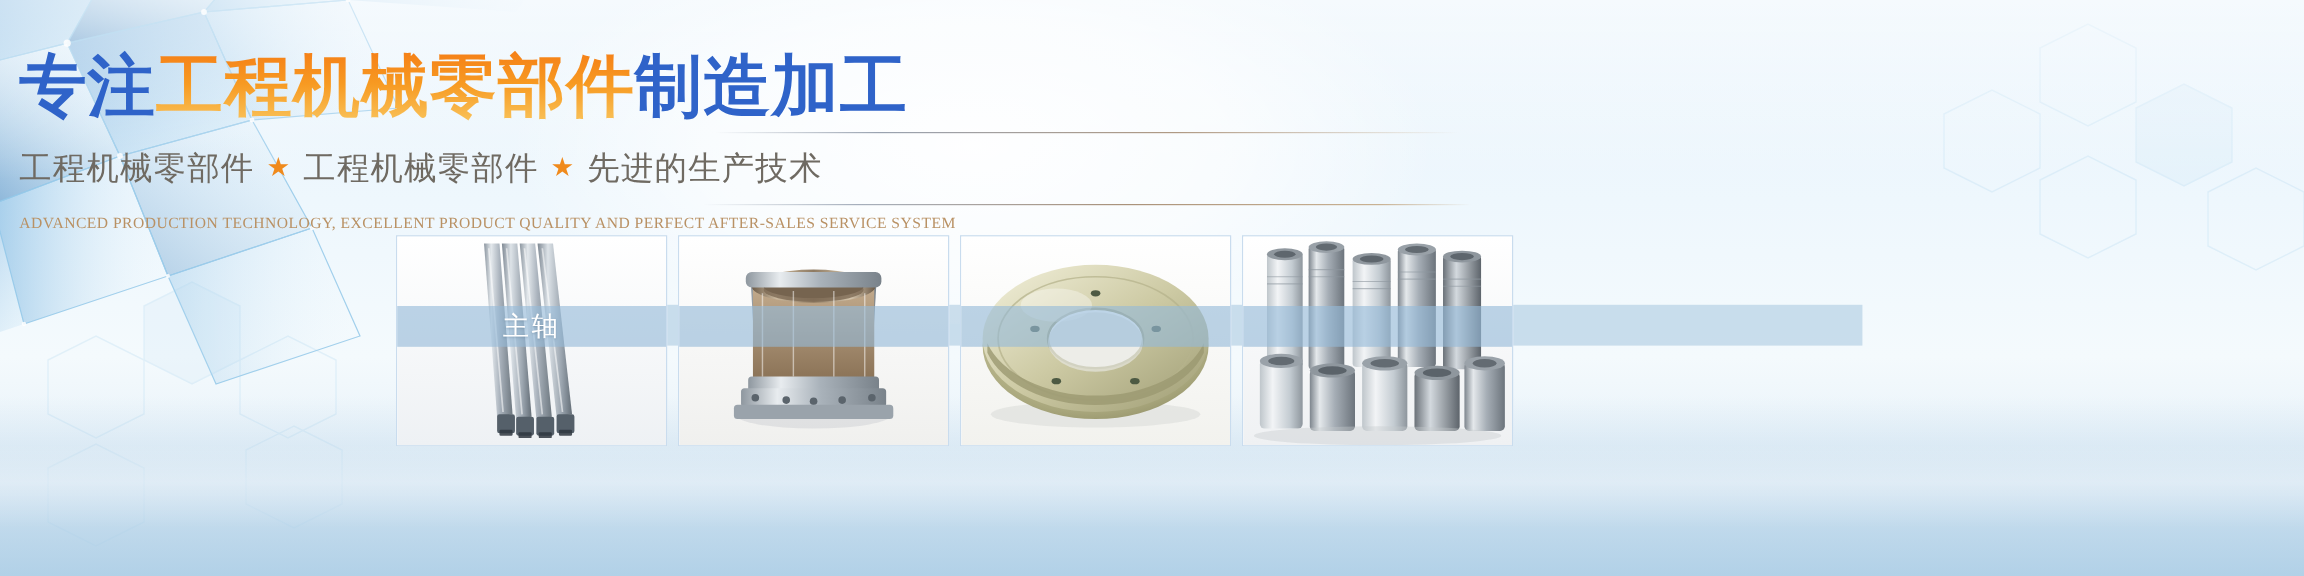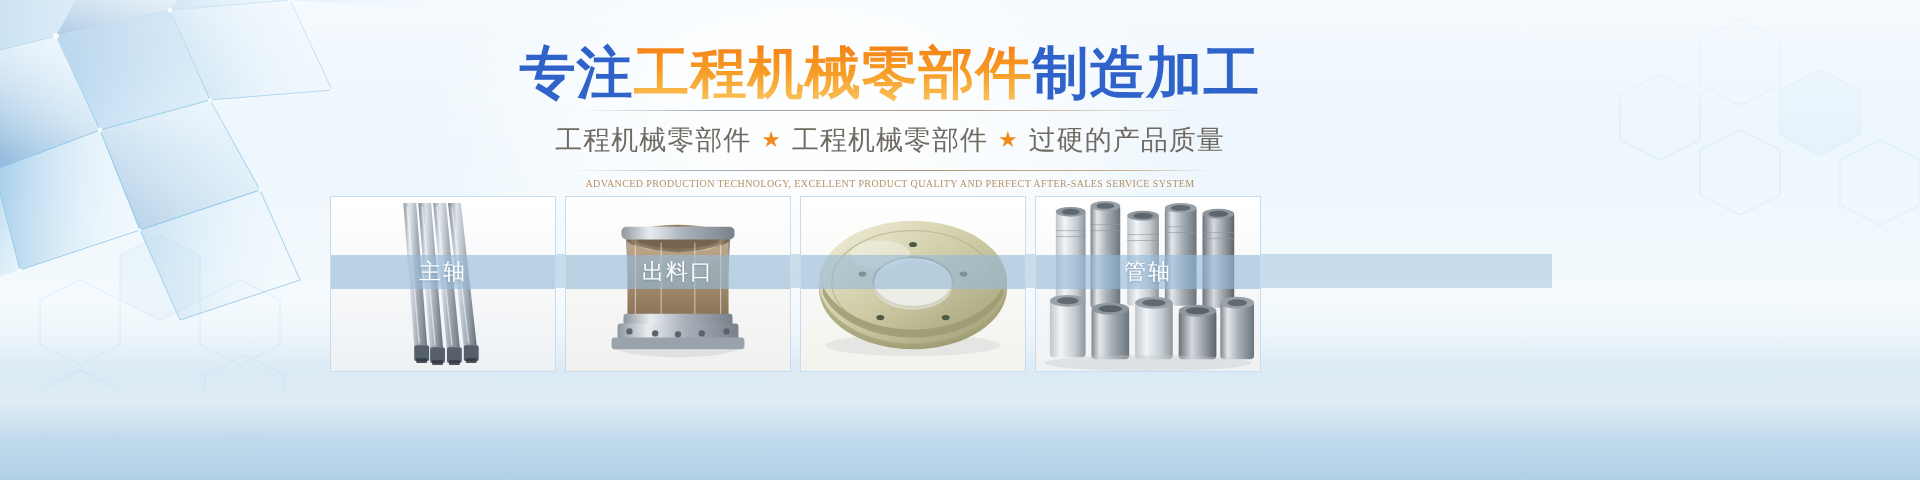--- a/index.html
+++ b/index.html
@@ -46,22 +46,22 @@
     position:absolute; left:0; bottom:0; width:100%; height:150px;
     background:linear-gradient(180deg, rgba(196,220,238,0) 0%, rgba(183,212,233,.55) 55%, rgba(168,203,228,.8) 100%);
   }
   .bottom-streak {
     position:absolute; left:0; bottom:40px; width:100%; height:70px;
     background:linear-gradient(180deg, rgba(255,255,255,0), rgba(255,255,255,.35) 45%, rgba(255,255,255,0));
   }
 
   
   .copy {
-    position:absolute; left:0; top:0; width:1780px;
-    text-align:center;
+    position:absolute; left:16px; top:0; width:1780px;
+    text-align:left;
   }
   .headline {
     margin-top:42px;
     font-family:"Liberation Serif", serif;
     font-weight:bold;
     font-size:56px;
     line-height:62px;
     letter-spacing:1px;
     white-space:nowrap;
   }
@@ -96,21 +96,21 @@
   }
 
   .rule2 {
     width:640px; height:1px; margin:11px auto 0;
     background:linear-gradient(90deg, rgba(160,170,185,0) 0%, rgba(130,142,160,.7) 20%, rgba(150,120,90,.8) 55%, rgba(168,120,60,.55) 88%, rgba(168,120,60,0) 100%);
   }
 
   .eng {
     margin-top:7px;
     font-family:"Liberation Serif", serif;
-    font-size:10px;
+    font-size:13px;
     letter-spacing:.4px;
     color:#b99164;
     white-space:nowrap;
   }
 
   
   .cards {
     position:absolute; left:330px; top:196px;
     width:1222px; height:148px;
     display:flex; gap:9px;
@@ -257,21 +257,21 @@
 
   <div class="copy">
 
     <div class="headline">
       <span class="seg-a">专注</span><span class="seg-b">工程机械零部件</span><span class="seg-c">制造加工</span>
     </div>
 
     <div class="rule"></div>
 
     <div class="subline">
-      <span>工程机械零部件</span><span class="star">★</span><span>工程机械零部件</span><span class="star">★</span><span>过硬的产品质量</span>
+      <span>工程机械零部件</span><span class="star">★</span><span>工程机械零部件</span><span class="star">★</span><span>先进的生产技术</span>
     </div>
 
     <div class="rule2"></div>
 
     <div class="eng">ADVANCED PRODUCTION TECHNOLOGY, EXCELLENT PRODUCT QUALITY AND PERFECT AFTER-SALES SERVICE SYSTEM</div>
   </div>
 
   <div class="band-through"></div>
 
   <div class="cards">
@@ -374,21 +374,20 @@
           <g stroke="#ffffff" stroke-width="1.2" opacity=".5" fill="none">
             <line x1="70" y1="48" x2="70" y2="118"></line>
             <line x1="96" y1="46" x2="96" y2="118"></line>
             <line x1="130" y1="46" x2="130" y2="118"></line>
             <line x1="156" y1="48" x2="156" y2="118"></line>
           </g>
           <rect x="46" y="142" width="134" height="12" rx="3" fill="#9aa3ab"></rect>
         </svg>
       </div>
       <div class="caption-band"></div>
-      <div class="caption">出料口</div>
     </div>
 
     <div class="card">
       <div class="photo">
         <svg viewBox="0 0 226 176" preserveAspectRatio="none">
           <defs>
             <radialGradient id="f1" cx="45%" cy="35%" r="75%">
               <stop offset="0%" stop-color="#e9e7c9"></stop>
               <stop offset="45%" stop-color="#c9c69c"></stop>
               <stop offset="80%" stop-color="#a8a67c"></stop>
@@ -508,17 +507,16 @@
 
             <rect x="186" y="106" width="34" height="58" rx="4" fill="url(#t1)"></rect>
             <ellipse cx="203" cy="107" rx="17" ry="6" fill="#9aa2a9"></ellipse>
             <ellipse cx="203" cy="107" rx="10" ry="3.6" fill="#636b72"></ellipse>
           </g>
 
           <ellipse cx="113" cy="168" rx="104" ry="8" fill="#c6cacd" opacity=".4"></ellipse>
         </svg>
       </div>
       <div class="caption-band"></div>
-      <div class="caption">管轴</div>
     </div>
 
   </div>
 </div>
 
 </body></html>

